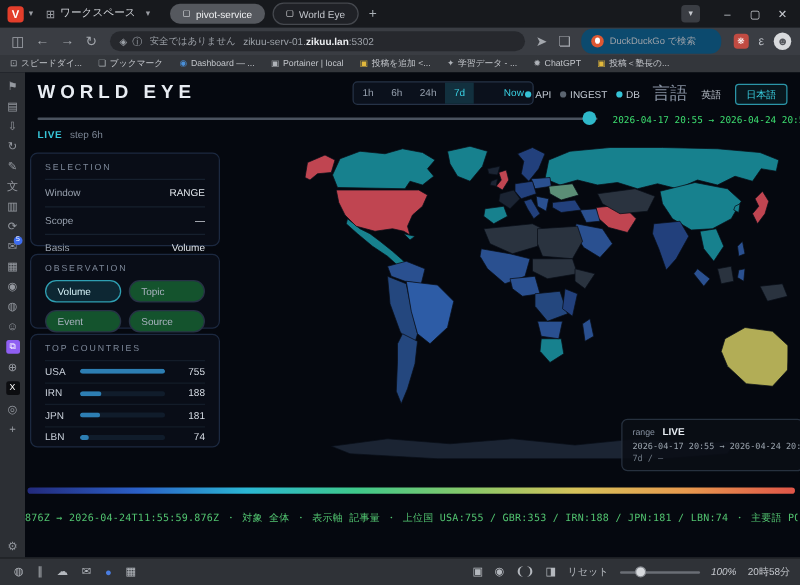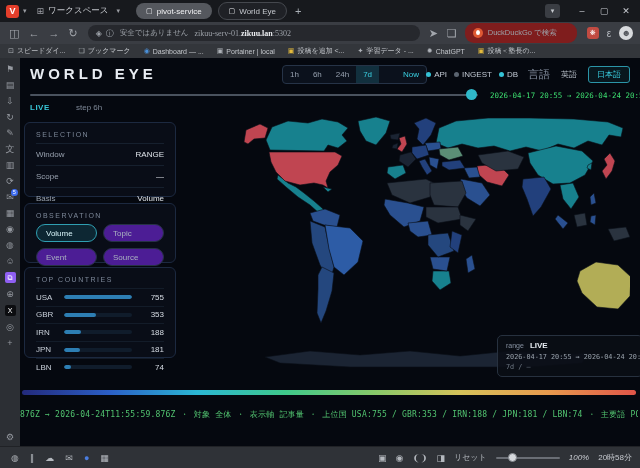--- a/index.html
+++ b/index.html
@@ -21,23 +21,23 @@
   .winbox{margin-left:auto;display:flex;align-items:center;}
   .dropbtn{width:15px;height:14px;background:#3a3d43;border-radius:3px;color:#c6c9cf;font-size:7px;display:flex;align-items:center;justify-content:center;margin-right:14px;}
   .winctl{width:16px;font-size:9px;color:#c6c9cf;text-align:center;margin-right:6px;}
 
   
   .toolbar{position:absolute;left:0;top:22px;width:640px;height:22px;background:#3a3d43;display:flex;align-items:center;}
   .tbic{color:#a3a7ad;font-size:11px;margin-left:9px;}
   .urlfield{display:flex;align-items:center;height:16px;background:#26282d;border-radius:9px;margin-left:10px;padding:0 8px;width:316px;}
   .urlic{font-size:8px;color:#9ca1a8;margin-right:4px;}
   .warn{font-size:7.5px;color:#9ca1a8;margin:0 6px 0 2px;white-space:nowrap;}
-  .url{font-size:8px;color:#9ca1a8;white-space:nowrap;font-family:Liberation Serif, serif;}
+  .url{font-size:8px;color:#9ca1a8;white-space:nowrap;}
   .url b{color:#eceef1;font-weight:bold;}
-  .searchfield{display:flex;align-items:center;height:16px;background:#7f1d1d;border-radius:9px;margin-left:8px;padding:2px 8px;width:96px;}
+  .searchfield{display:flex;align-items:center;height:16px;background:#0c4a6e;border-radius:9px;margin-left:8px;padding:2px 8px;width:96px;}
   .ddg{width:10px;height:10px;border-radius:50%;background:#de5833;position:relative;margin-right:5px;flex:none;}
   .ddg:after{content:"";position:absolute;left:3px;top:2px;width:4px;height:5px;border-radius:50%;background:#fff;}
   .searchtxt{font-size:7.5px;color:#9ca1a8;white-space:nowrap;}
   .extred{width:12px;height:12px;border-radius:3px;background:#c14b42;color:#fff;font-size:7px;display:flex;align-items:center;justify-content:center;margin-left:10px;}
   .epsilon{color:#b9bdc3;font-size:10px;margin-left:8px;}
   .avatar{width:14px;height:14px;border-radius:50%;background:#d8dadd;color:#54575d;font-size:9px;display:flex;align-items:center;justify-content:center;margin-left:8px;}
 
   
   .bookbar{position:absolute;left:0;top:44px;width:640px;height:14px;background:#33363b;display:flex;align-items:center;padding-left:8px;gap:13px;}
   .bm{display:flex;align-items:center;gap:3px;font-size:7px;color:#c3c6cb;white-space:nowrap;}
@@ -56,38 +56,38 @@
   .app{position:absolute;left:20px;top:58px;width:620px;height:388px;background:#05080f;overflow:hidden;}
   .apptitle{position:absolute;left:10px;top:7px;font-size:15px;font-weight:bold;letter-spacing:4px;color:#e8ecf2;}
   .ranges{position:absolute;left:262px;top:7px;display:flex;align-items:center;height:17px;border:1px solid #263347;background:#0b111c;border-radius:4px;}
   .rng{font-size:8px;color:#96a0ae;padding:0 7px;line-height:17px;}
   .rng.active{background:#12303e;color:#3ad0e2;}
   .rng.now{color:#3ad0e2;padding-left:24px;}
   .hdr-right{position:absolute;right:10px;top:8px;display:flex;align-items:center;gap:7px;}
   .ind{display:flex;align-items:center;gap:3px;font-size:8px;color:#c3cad4;}
   .dot{width:5px;height:5px;border-radius:50%;}
   .dot.on{background:#35c3d6;} .dot.off{background:#5b6470;}
-  .langlab{font-size:11px;color:#8792a2;margin-left:3px;}
+  .langlab{font-size:14px;color:#8792a2;margin-left:3px;}
   .langbtn{font-size:8px;color:#b9c0ca;padding:2px 4px;}
   .langbtn.active{color:#3ad0e2;border:1px solid #2b95a8;background:rgba(56,198,216,.08);border-radius:3px;padding:2px 8px;}
   .sld-track{position:absolute;left:10px;top:36px;width:448px;height:2px;background:#4a525e;border-radius:1px;}
   .sld-knob{position:absolute;left:446px;top:31px;width:11px;height:11px;border-radius:50%;background:#2fb8c9;}
   .hdr-dates{position:absolute;left:470px;top:33px;font-size:7.5px;color:#3ddf70;white-space:nowrap;}
   .liverow{position:absolute;left:10px;top:45px;font-size:8px;}
   .live{color:#38c6d8;font-weight:bold;letter-spacing:.5px;}
-  .step{color:#7d8796;margin-left:24px;}
+  .step{color:#7d8796;margin-left:4px;}
 
   
   .panel{position:absolute;left:4px;width:152px;background:rgba(10,16,26,.78);border:1px solid #1c2940;border-radius:6px;box-sizing:border-box;padding:8px 11px;}
   .ptitle{font-size:7px;letter-spacing:1.5px;color:#7d8899;margin-bottom:5px;}
   .selrow{display:flex;justify-content:space-between;align-items:center;height:21px;border-top:1px solid #16202e;font-size:8px;}
   .selrow:first-of-type{border-top:none;}
   .sl{color:#98a1ae;} .sv{color:#dfe4ea;}
   .obsgrid{display:grid;grid-template-columns:1fr 1fr;gap:6px;}
-  .obsbtn{height:16px;border-radius:9px;border:1px solid #273246;background:#4c1d95;color:#aab3c0;font-size:8px;display:flex;align-items:center;padding-left:9px;}
+  .obsbtn{height:16px;border-radius:9px;border:1px solid #273246;background:#14532d;color:#aab3c0;font-size:8px;display:flex;align-items:center;padding-left:9px;}
   .obsbtn.active{border-color:#2f9fb2;background:#0d2733;color:#d6f3f8;}
   .tcrow{display:flex;align-items:center;height:16.5px;border-top:1px solid #131c29;}
   .tcrow:first-of-type{border-top:none;}
   .tcl{width:28px;font-size:8px;color:#c9d0da;}
   .tct{flex:1;height:4px;background:#101c2b;border-radius:2px;overflow:hidden;margin-right:8px;}
   .tcf{display:block;height:4px;background:#2d7eb3;border-radius:2px;}
   .tcv{width:24px;font-size:8px;color:#d7dde5;text-align:right;}
 
   
   .map{position:absolute;left:210px;top:57px;width:400px;height:260px;}
@@ -289,27 +289,20 @@
     <div class="panel" style="top:209px;height:91px;">
       <div class="ptitle">TOP COUNTRIES</div>
       <div class="tcrow">
         <span class="tcl">USA</span>
         <span class="tct">
             <span class="tcf" style="width: 100%; background: rgb(45, 126, 179);"></span>
           </span>
         <span class="tcv">755</span>
       </div>
       <div class="tcrow">
-        <span class="tcl">GBR</span>
-        <span class="tct">
-            <span class="tcf" style="width: 46.755%; background: rgb(45, 126, 179);"></span>
-          </span>
-        <span class="tcv">353</span>
-      </div>
-      <div class="tcrow">
         <span class="tcl">IRN</span>
         <span class="tct">
             <span class="tcf" style="width: 24.9007%; background: rgb(45, 126, 179);"></span>
           </span>
         <span class="tcv">188</span>
       </div>
       <div class="tcrow">
         <span class="tcl">JPN</span>
         <span class="tct">
             <span class="tcf" style="width: 23.9735%; background: rgb(45, 126, 179);"></span>

